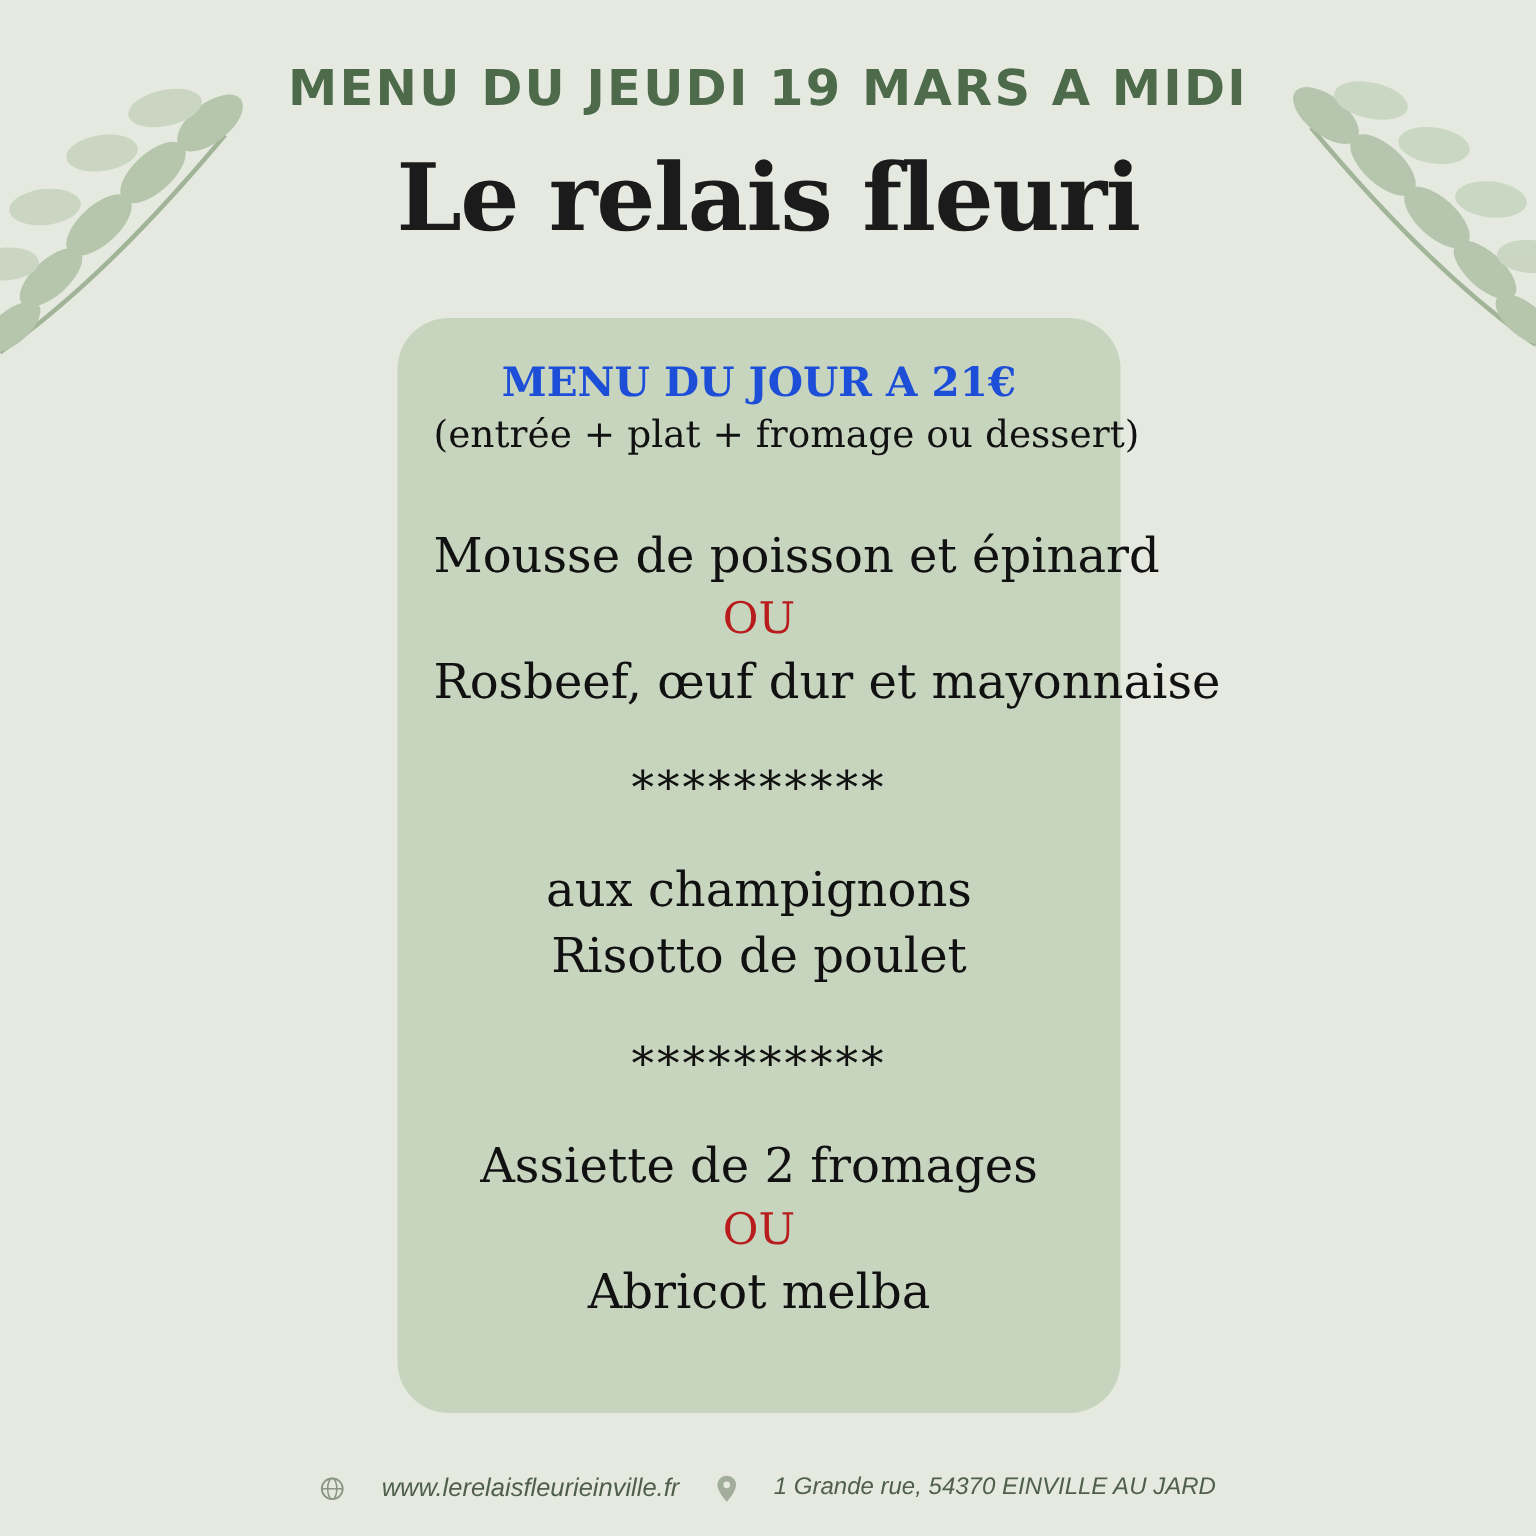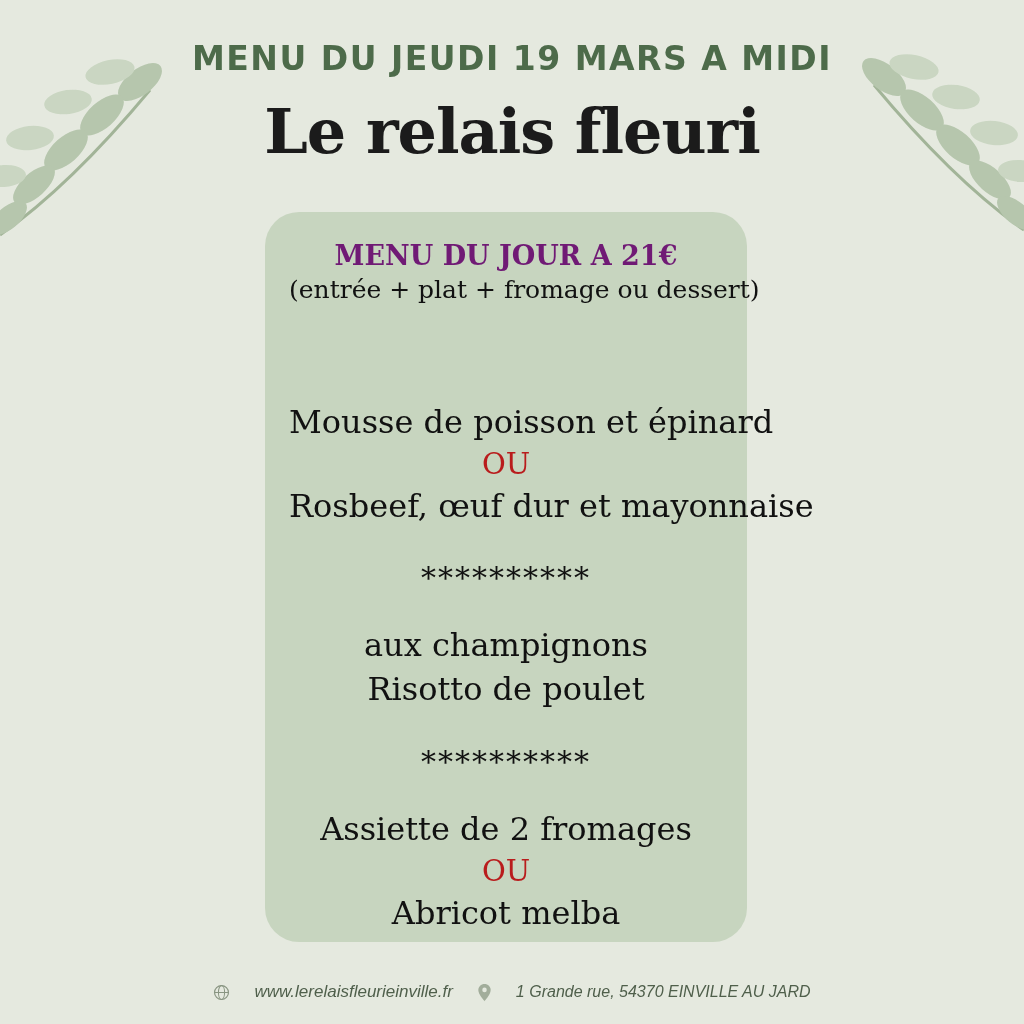--- a/index.html
+++ b/index.html
@@ -77,38 +77,38 @@
     border-radius: 34px;
     box-sizing: border-box;
     padding: 22px 24px 20px 24px;
     text-align: center;
   }
 
   .menu-title {
     font-family: "DejaVu Serif", serif;
     font-weight: bold;
     font-size: 27px;
-    color: #701a75;
+    color: #1d4ed8;
     letter-spacing: 0px;
     margin: 6px 0 4px 0;
     white-space: nowrap;
   }
 
   .menu-subtitle {
     font-family: "DejaVu Serif", serif;
     font-size: 25px;
     color: #111;
     margin: 0;
     white-space: nowrap;
   }
   .menu-subtitle b { font-weight: normal; }
   .menu-subtitle .plus { font-weight: normal; }
 
   .courses {
-    margin-top: 96px;
+    margin-top: 44px;
   }
 
   .course-line {
     font-family: "DejaVu Serif", serif;
     font-size: 32px;
     color: #111;
     line-height: 1.38;
     white-space: nowrap;
   }
   .course-or {

